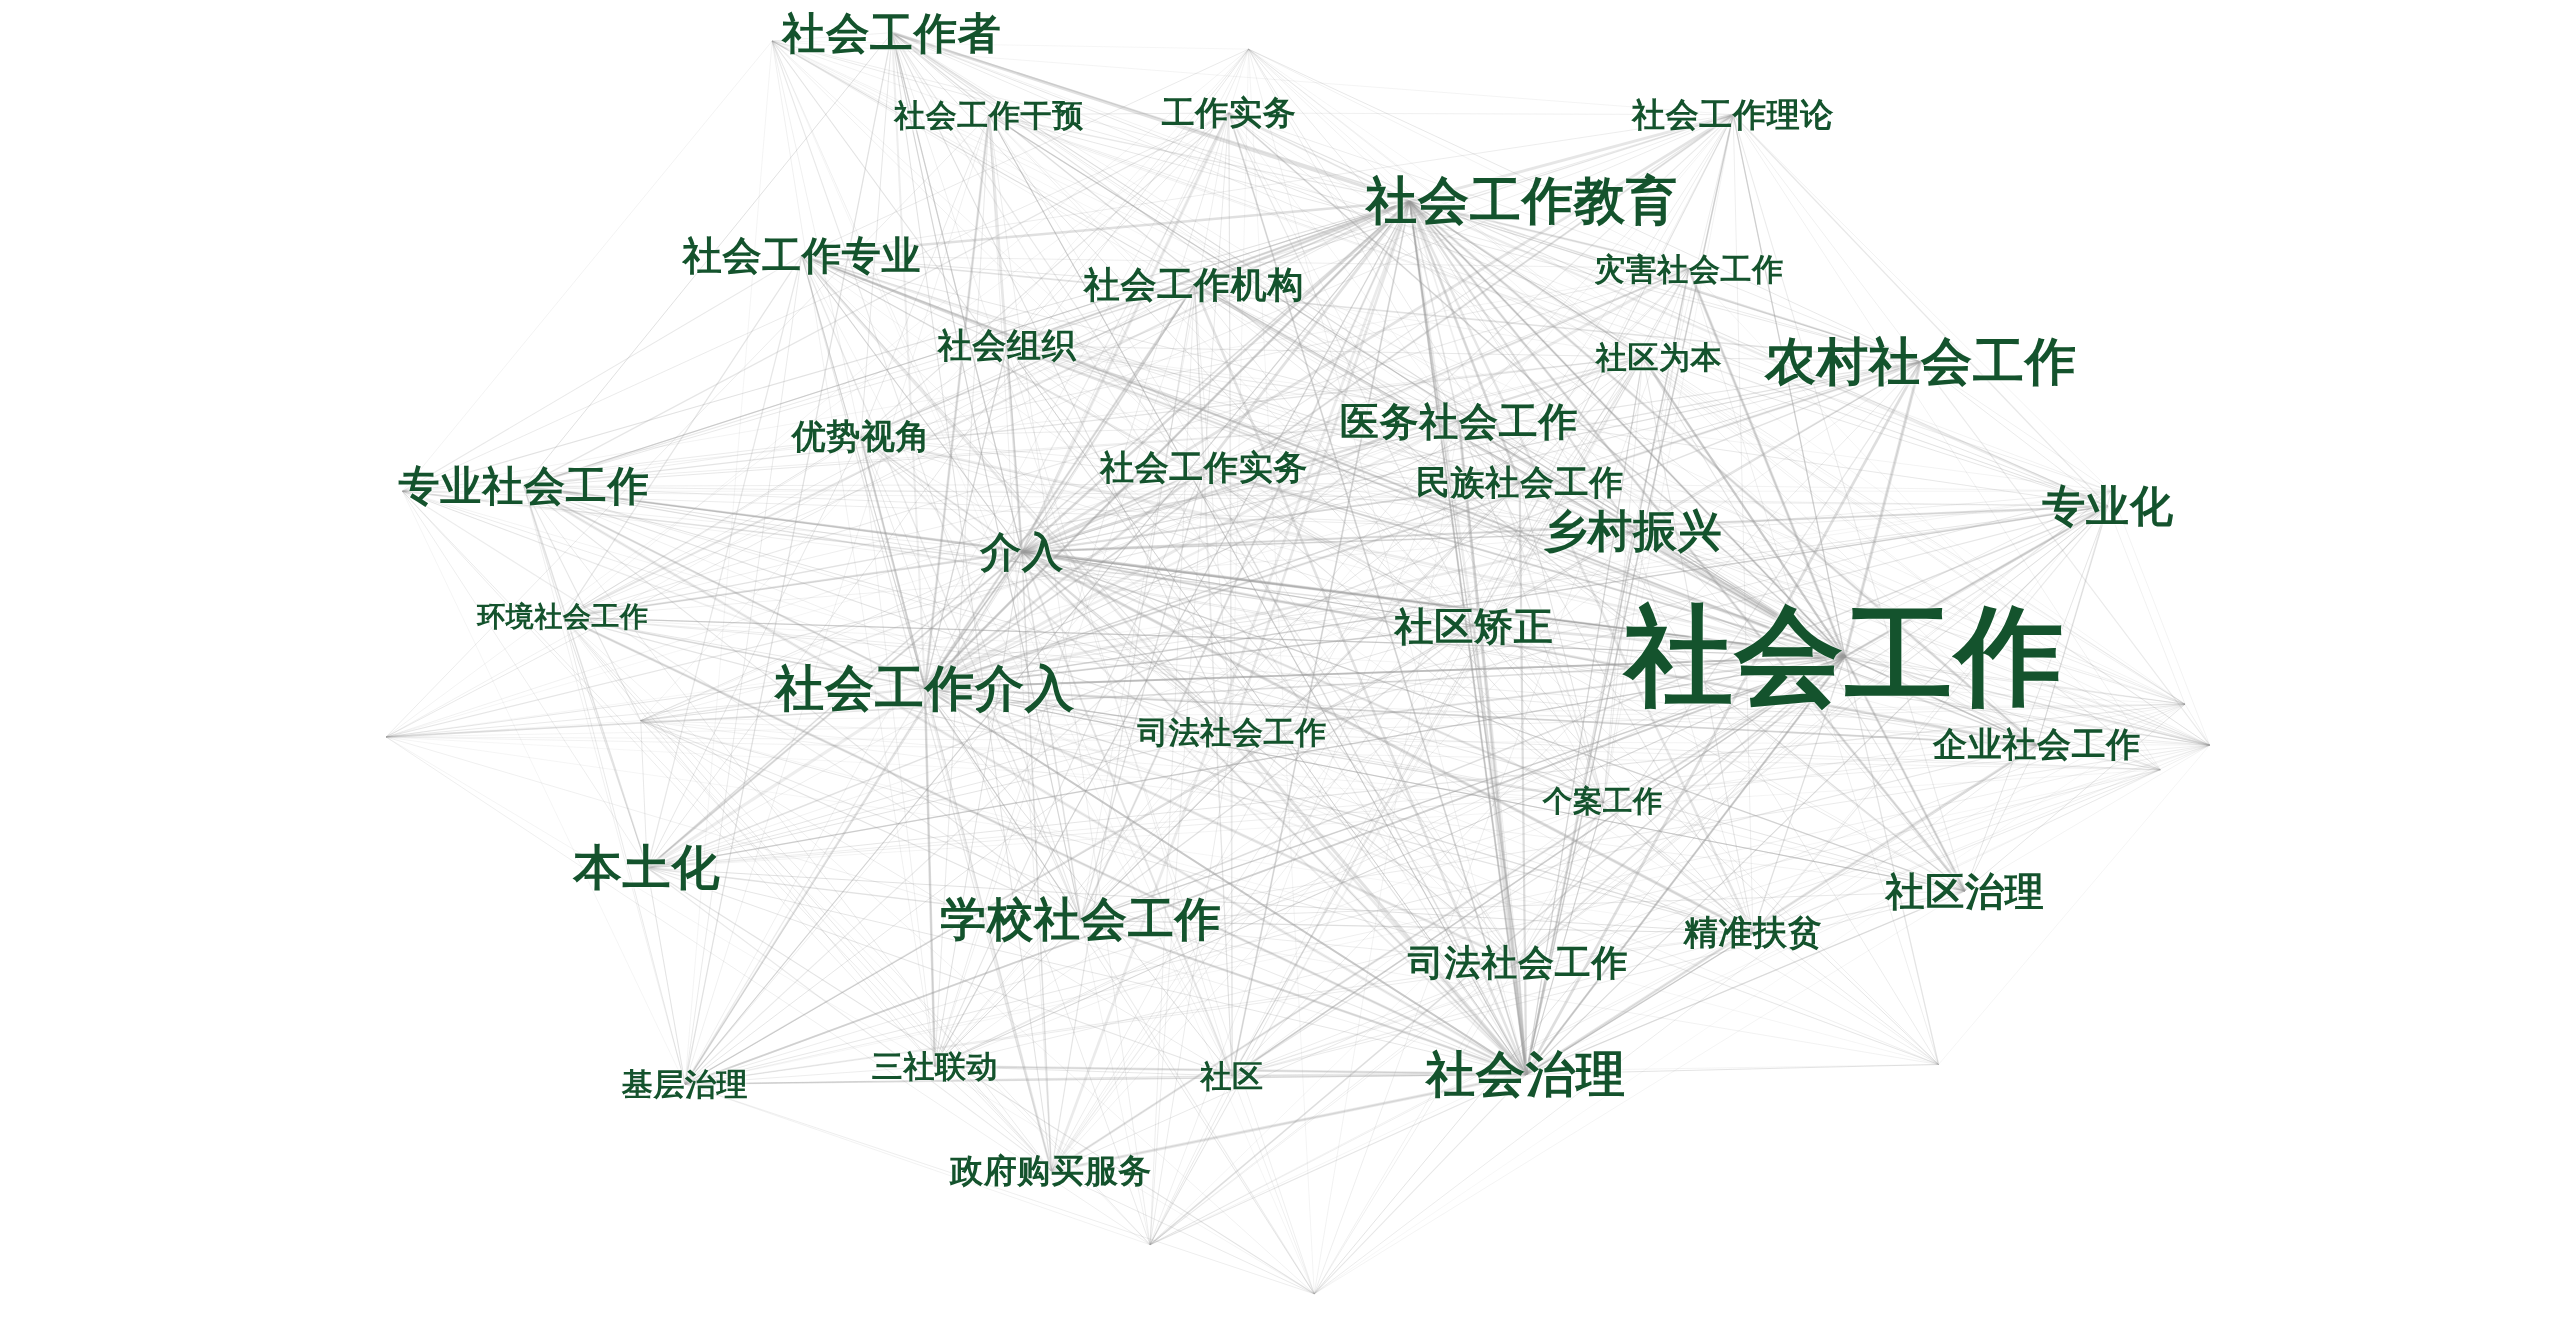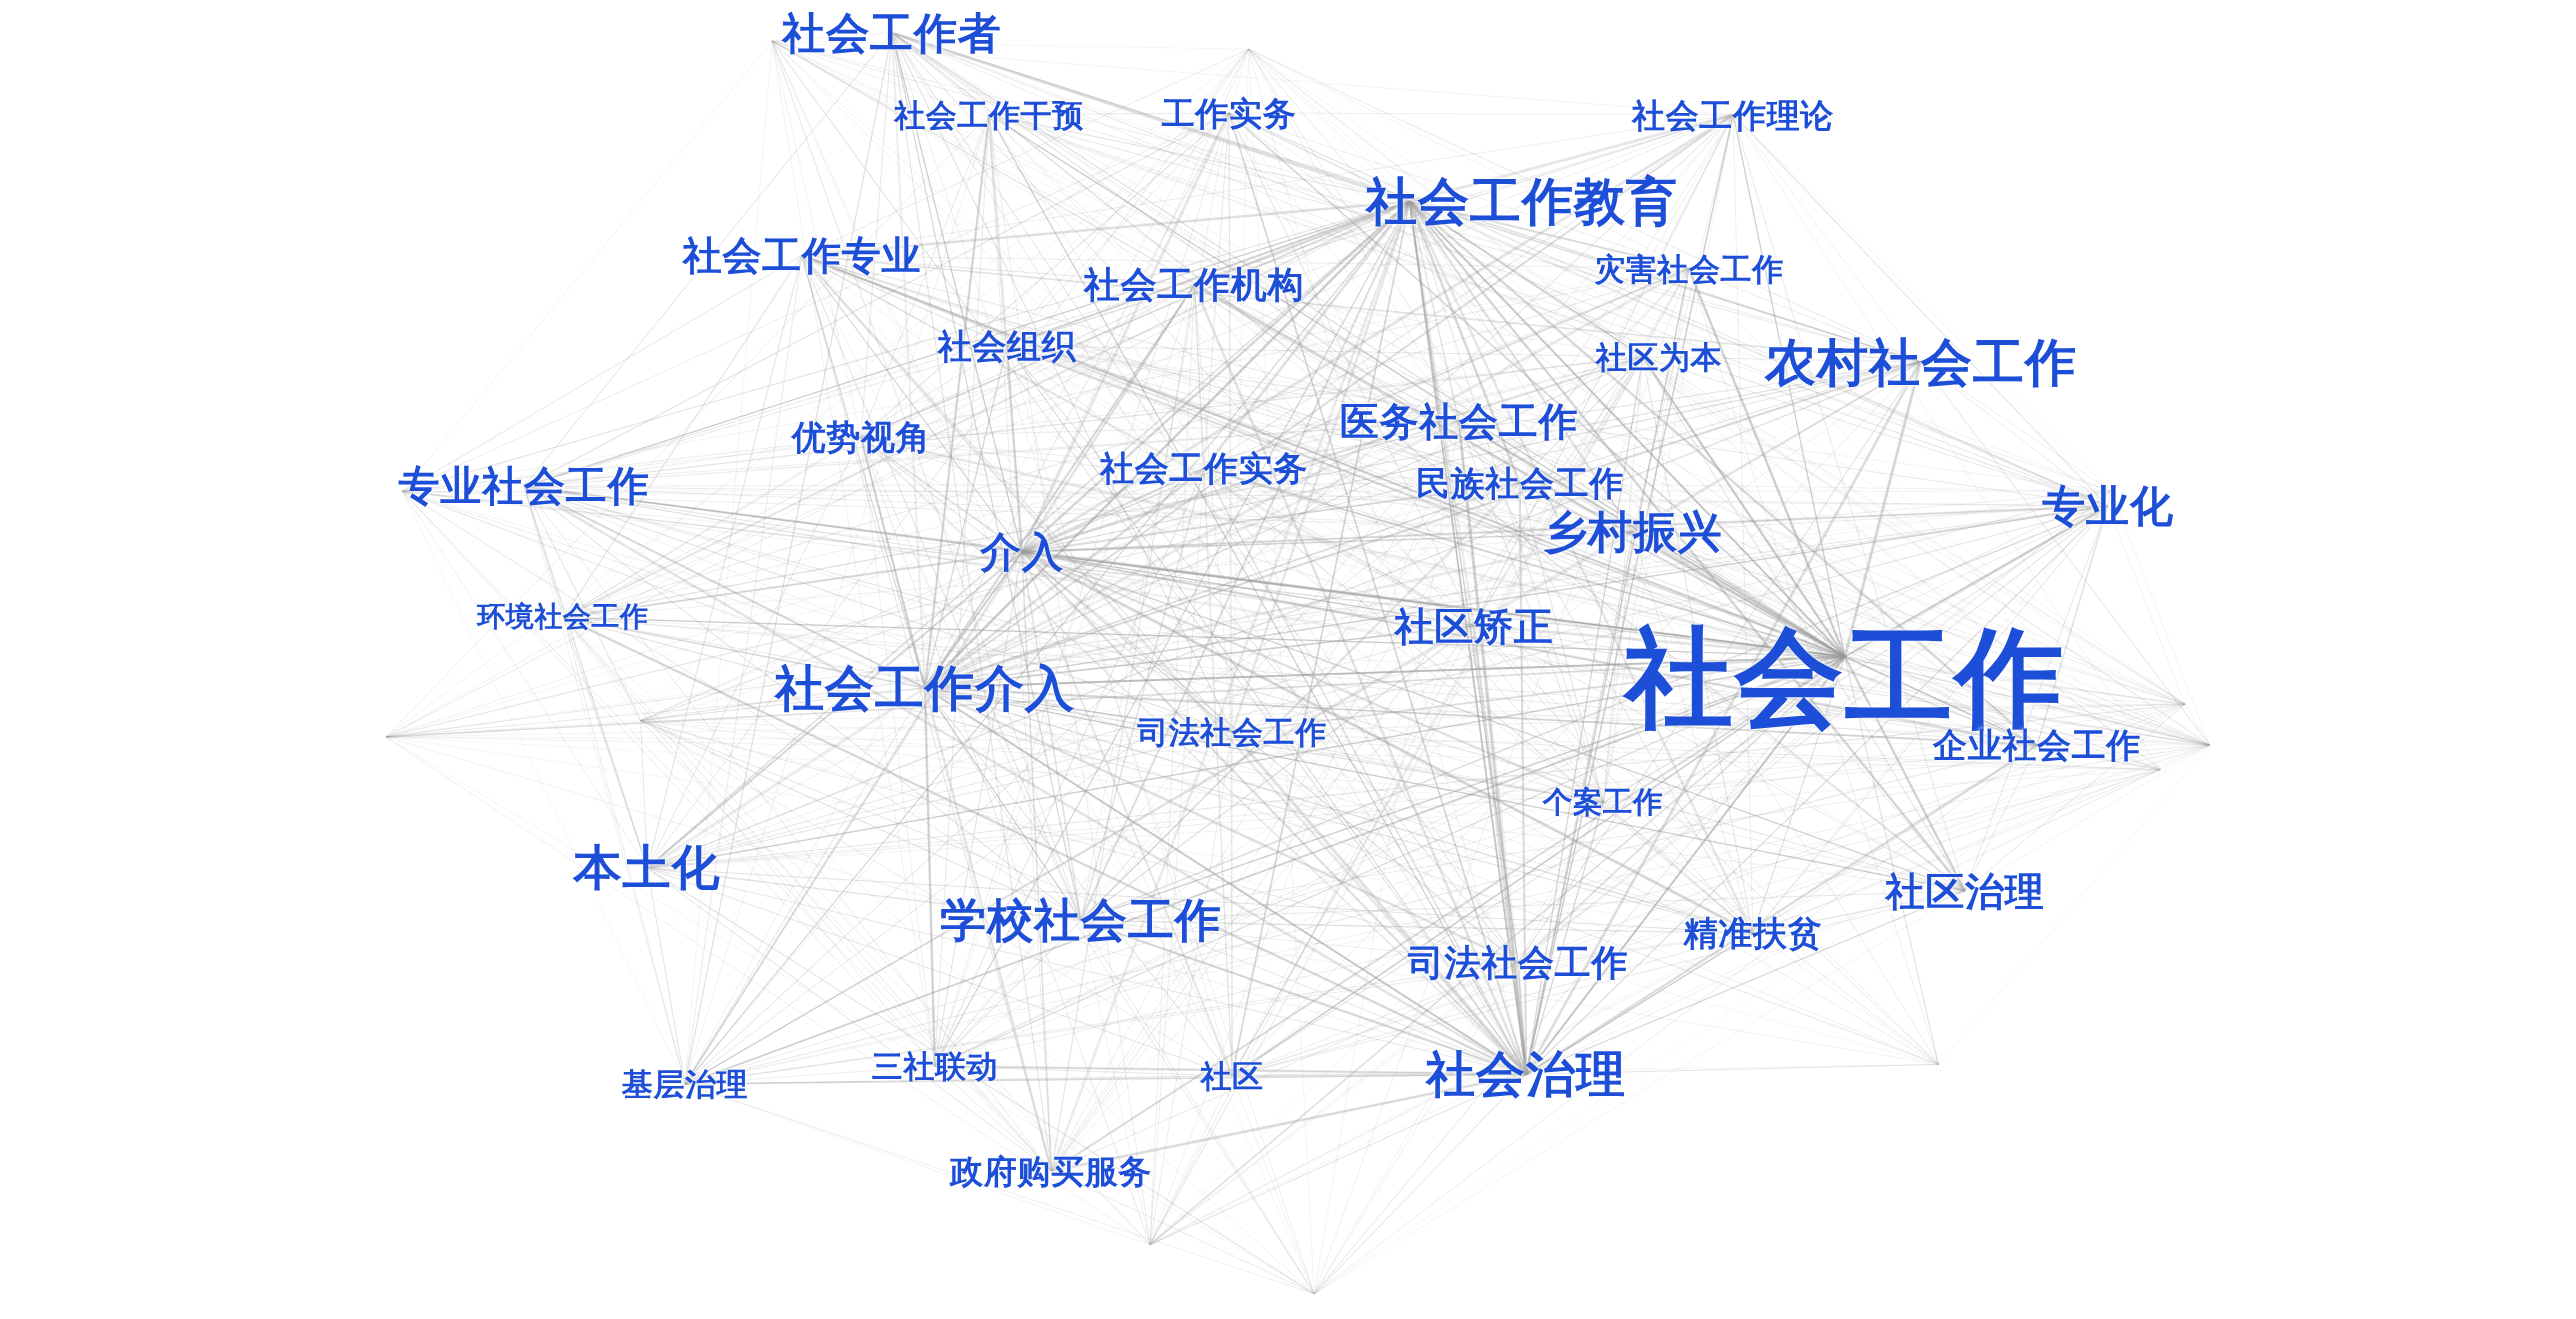--- a/index.html
+++ b/index.html
@@ -21,22 +21,22 @@
     position: absolute;
     left: 0;
     top: 0;
     width: 2576px;
     height: 1320px;
   }
   .node-label {
     position: absolute;
     transform: translate(-50%, -50%);
     white-space: nowrap;
-    color: #1d4ed8;
-    font-family: Liberation Sans, sans-serif;
+    color: #14532d;
+    font-family: Liberation Serif, serif;
     font-weight: 700;
     letter-spacing: 0.02em;
     text-shadow: 0 0 4.9px rgba(255,255,255,0.85), 0 0 2.5px rgba(255,255,255,0.95);
     line-height: 1;
     pointer-events: auto;
     cursor: default;
   }
 </style>
 </head>
 <body>
@@ -805,21 +805,21 @@
       <line x1="1723.7" y1="246.3" x2="1996.9" y2="650.8" stroke="#9a9a9a" stroke-opacity="0.315" stroke-width="2.57"></line>
       <line x1="1723.7" y1="246.3" x2="1209.4" y2="140.2" stroke="#9a9a9a" stroke-opacity="0.230" stroke-width="1.56"></line>
       <line x1="1723.7" y1="246.3" x2="1502.7" y2="138.2" stroke="#9a9a9a" stroke-opacity="0.271" stroke-width="2.12"></line>
       <line x1="1723.7" y1="246.3" x2="689.1" y2="754.9" stroke="#9a9a9a" stroke-opacity="0.259" stroke-width="2.42"></line>
       <line x1="1723.7" y1="246.3" x2="837.7" y2="1325.6" stroke="#9a9a9a" stroke-opacity="0.326" stroke-width="1.42"></line>
       <line x1="1723.7" y1="246.3" x2="1143.1" y2="1303.6" stroke="#9a9a9a" stroke-opacity="0.298" stroke-width="1.54"></line>
       <line x1="1723.7" y1="246.3" x2="1506.7" y2="1315.6" stroke="#9a9a9a" stroke-opacity="0.288" stroke-width="2.17"></line>
       <line x1="1723.7" y1="246.3" x2="1960.7" y2="981.2" stroke="#9a9a9a" stroke-opacity="0.174" stroke-width="2.00"></line>
     </svg>
   <div id="labels">
-      <div class="node-label" style="left: 1845px; top: 678px; font-size: 108px;">社会工作</div>
+      <div class="node-label" style="left: 1845px; top: 657px; font-size: 108px;">社会工作</div>
       <div class="node-label" style="left: 1494px; top: 201px; font-size: 51px; margin-left: 28px;">社会工作教育</div>
       <div class="node-label" style="left: 1921px; top: 362px; font-size: 51px;">农村社会工作</div>
       <div class="node-label" style="left: 925px; top: 688px; font-size: 49px;">社会工作介入</div>
       <div class="node-label" style="left: 1526px; top: 1074px; font-size: 49px;">社会治理</div>
       <div class="node-label" style="left: 1081px; top: 920px; font-size: 46px;">学校社会工作</div>
       <div class="node-label" style="left: 892px; top: 33px; font-size: 43px;">社会工作者</div>
       <div class="node-label" style="left: 647px; top: 868px; font-size: 48px;">本土化</div>
       <div class="node-label" style="left: 524px; top: 486px; font-size: 41px;">专业社会工作</div>
       <div class="node-label" style="left: 2108px; top: 506px; font-size: 43px;">专业化</div>
       <div class="node-label" style="left: 1459px; top: 421px; font-size: 39px; text-align: right;">医务社会工作</div>

